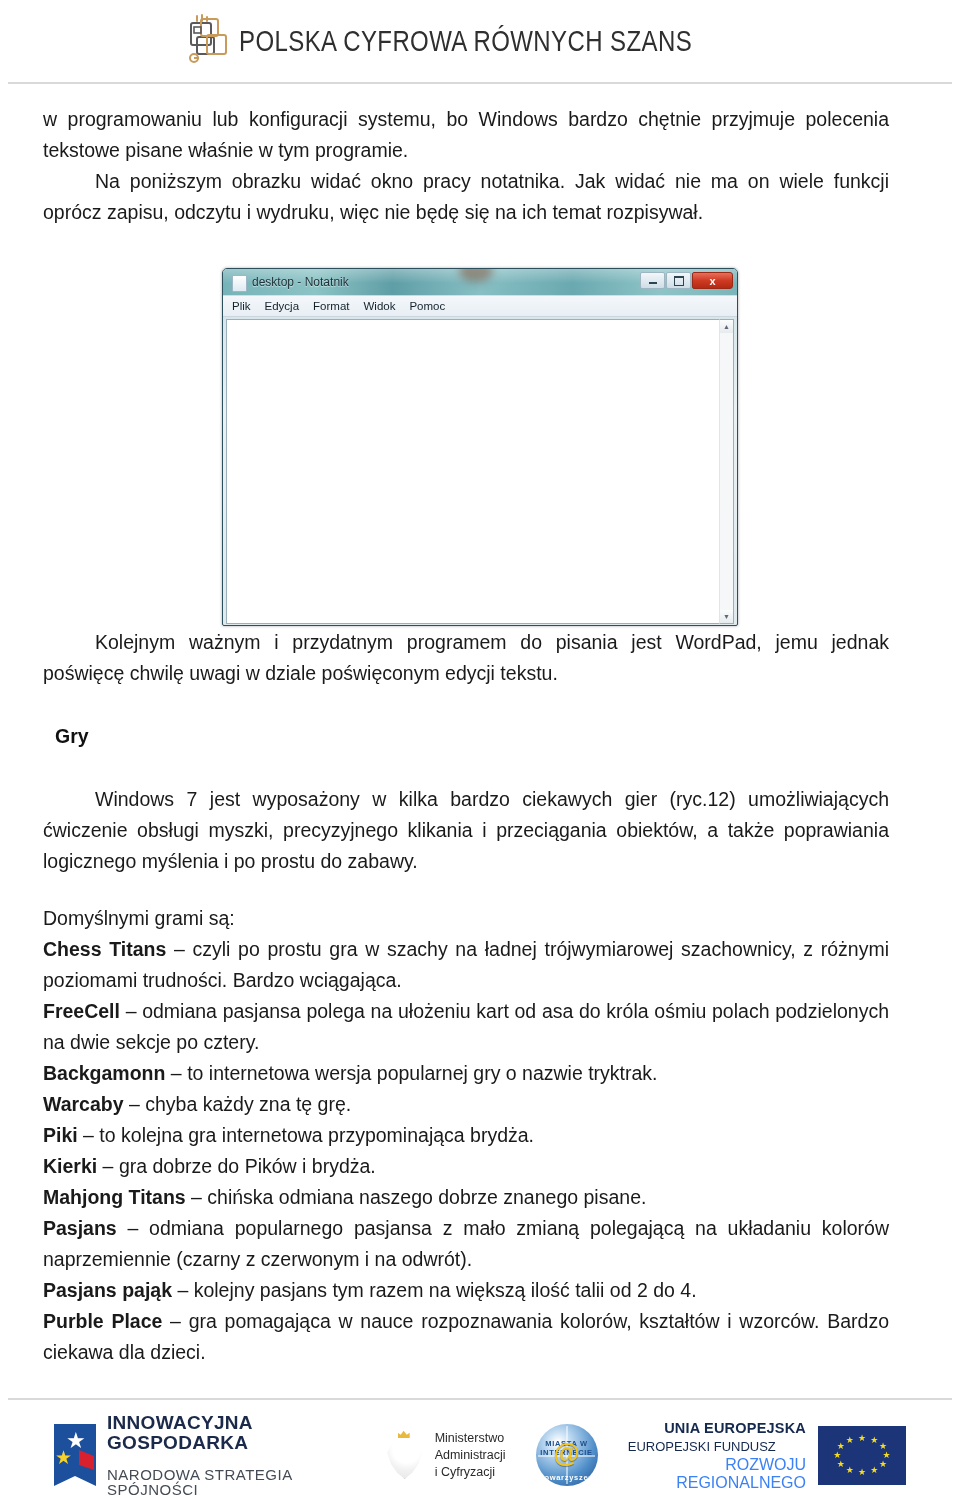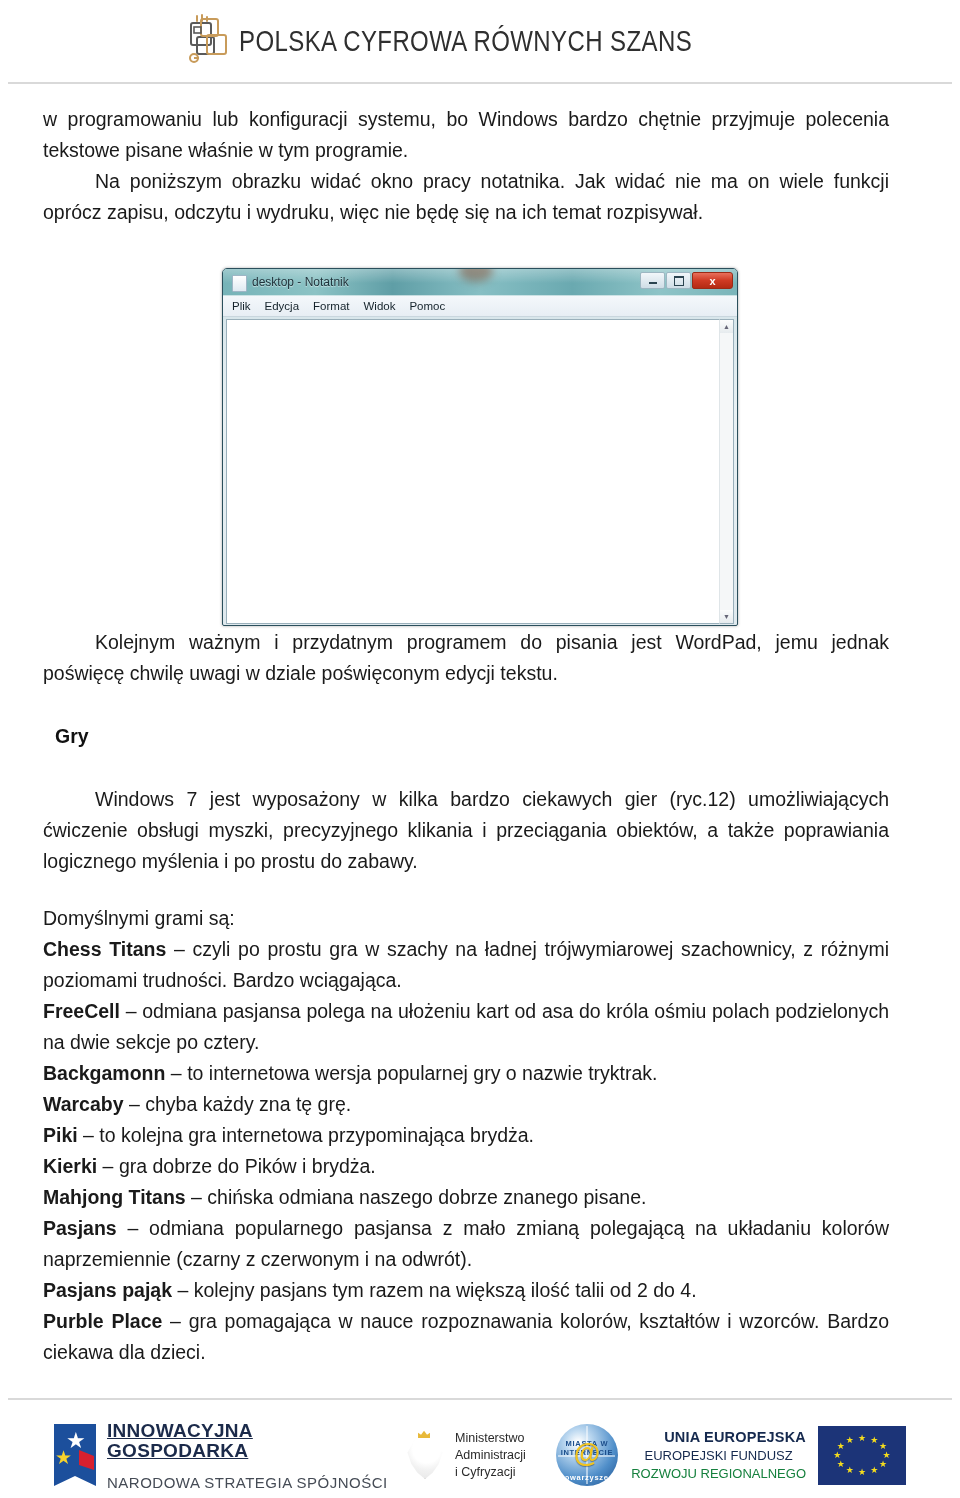--- a/index.html
+++ b/index.html
@@ -276,21 +276,21 @@
   .star.w { color: #ffffff; left: 12px; top: 6px; }
   .star.y { color: #f6d22c; left: 1px; top: 24px; font-size: 19px; }
   .ig-red {
     position: absolute;
     right: 2px; top: 26px;
     width: 15px; height: 20px;
     background: #d8202f;
     clip-path: polygon(0 0, 100% 30%, 100% 100%, 0 75%);
   }
   .ig-text-1 {
-    font-size: 19px; font-weight: bold; letter-spacing: .3px; color: #1b2a4a; line-height: 20px; text-decoration: underline;
+    font-size: 19px; font-weight: bold; letter-spacing: .3px; color: #1b2a4a; line-height: 20px;
   }
   .ig-text-2 {
     font-size: 15px; letter-spacing: .5px; color: #454b55; line-height: 15px; margin-top: 14px;
   }
 
   
   .eagle {
     width: 46px; height: 54px;
     position: relative;
     margin-right: 8px;
@@ -361,21 +361,21 @@
   .globe-ring-top { top: 15px; }
   .globe-ring-bot { bottom: 4px; color: #ffffff; }
 
   
   .eu-text {
     text-align: right;
     margin-right: 12px;
   }
   .eu-t1 { font-size: 14.5px; font-weight: bold; color: #15294e; line-height: 19px; letter-spacing: .2px; }
   .eu-t2 { font-size: 13px; color: #15294e; line-height: 18px; text-align: center; }
-  .eu-t3 { font-size: 13px; color: #15803d; line-height: 18px; }
+  .eu-t3 { font-size: 16px; color: #3b82f6; line-height: 18px; }
   .eu-flag {
     width: 88px; height: 59px;
     background: #1c3478;
     position: relative;
     flex: 0 0 auto;
   }
   .eu-star {
     position: absolute;
     color: #f5dc1e;
     font-size: 9px;

